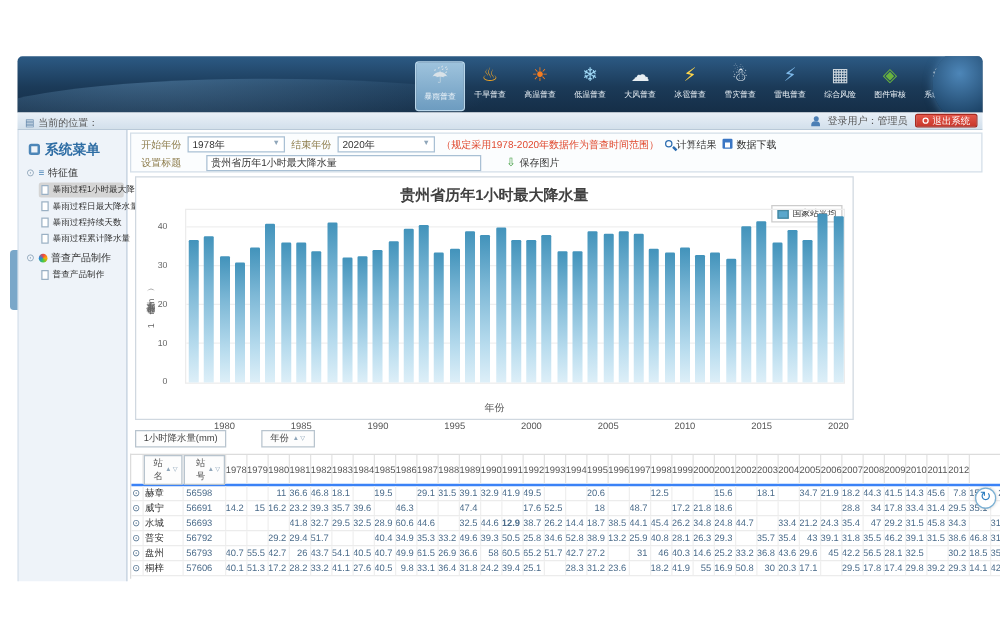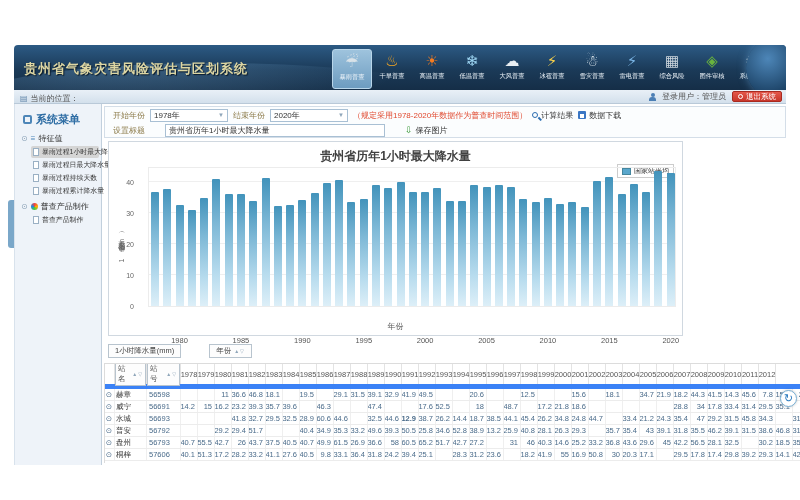--- a/index.html
+++ b/index.html
@@ -109,40 +109,39 @@
 
   
   #tbl-toolbar { left:108px; top:344px; width:678px; height:16px; display:flex; gap:28px; }
   .tb-box { border:1px solid #b8c4ce; background:#fdfdfd; height:14px; padding:0 6px;
             font-size:7.5px; color:#444; display:flex; align-items:center; gap:3px; cursor:pointer; }
   .sorts { font-size:5px; color:#8fa6ba; letter-spacing:1px; }
 
   
   #table-wrap { left:104px; top:363px; width:696px; height:100px; overflow:hidden;
             border-top:1px solid #dcdcdc; border-left:1px solid #dcdcdc; background:#fff; }
-  #thead { display:flex; height:25px; border-bottom:5px solid #3b82f6; }
+  #thead { display:flex; height:25px; border-bottom:2px solid #3b82f6;text-align:right; }
   .hc { flex:none; border-right:1px solid #e3e3e3; display:flex; align-items:center;
             justify-content:center; font-size:7.5px; color:#555; }
   .hc .hbox { border:1px solid #b8c4ce; background:#fdfdfd; padding:1px 2px; display:flex;
             gap:2px; align-items:center; cursor:pointer; }
   .trow { display:flex; height:12px; border-bottom:1px solid #ececec; }
   .tc { flex:none; border-right:1px solid #efefef; font-size:7.5px; color:#4a6b8a;
             display:flex; align-items:center; justify-content:flex-end; padding-right:2px;
             white-space:nowrap; overflow:hidden; }
   .tc.name { justify-content:flex-start; color:#333; gap:2px; padding-left:1px; cursor:pointer; }
   #spinner { left:780px; top:390px; width:17px; height:17px; border-radius:50%; background:#fff;
             border:1px solid #7ab0d4; color:#2b7cc0; font-size:11px; line-height:15px;
             text-align:center; cursor:pointer; box-shadow:0 0 3px rgba(0,0,0,.2); }
 </style>
 </head>
 <body>
 
 <div id="banner" class="abs">
   <div class="swoosh"></div>
-  <div id="app-title">贵州省气象灾害风险评估与区划系统</div>
   <div id="nav">
       <div class="nav-item active">
         <div class="ic" style="color: rgb(217, 226, 232);">☔</div>
         <div class="lb">暴雨普查</div>
       </div>
       <div class="nav-item">
         <div class="ic" style="color: rgb(245, 166, 35);">♨</div>
         <div class="lb">干旱普查</div>
       </div>
       <div class="nav-item">
@@ -589,21 +588,21 @@
         <div class="tc" style="width: 10px;">
           <span class="exp">⊙</span>
         </div>
         <div class="tc name" style="width: 32px;">盘州</div>
         <div class="tc" style="width: 34px; justify-content: flex-start; padding-left: 2px;">56793</div>
         <div class="tc" style="width: 17px;">40.7</div>
         <div class="tc" style="width: 17px;">55.5</div>
         <div class="tc" style="width: 17px;">42.7</div>
         <div class="tc" style="width: 17px;">26</div>
         <div class="tc" style="width: 17px;">43.7</div>
-        <div class="tc" style="width: 17px;">37.5</div>
+        <div class="tc" style="width: 17px;">54.1</div>
         <div class="tc" style="width: 17px;">40.5</div>
         <div class="tc" style="width: 17px;">40.7</div>
         <div class="tc" style="width: 17px;">49.9</div>
         <div class="tc" style="width: 17px;">61.5</div>
         <div class="tc" style="width: 17px;">26.9</div>
         <div class="tc" style="width: 17px;">36.6</div>
         <div class="tc" style="width: 17px;">58</div>
         <div class="tc" style="width: 17px;">60.5</div>
         <div class="tc" style="width: 17px;">65.2</div>
         <div class="tc" style="width: 17px;">51.7</div>

